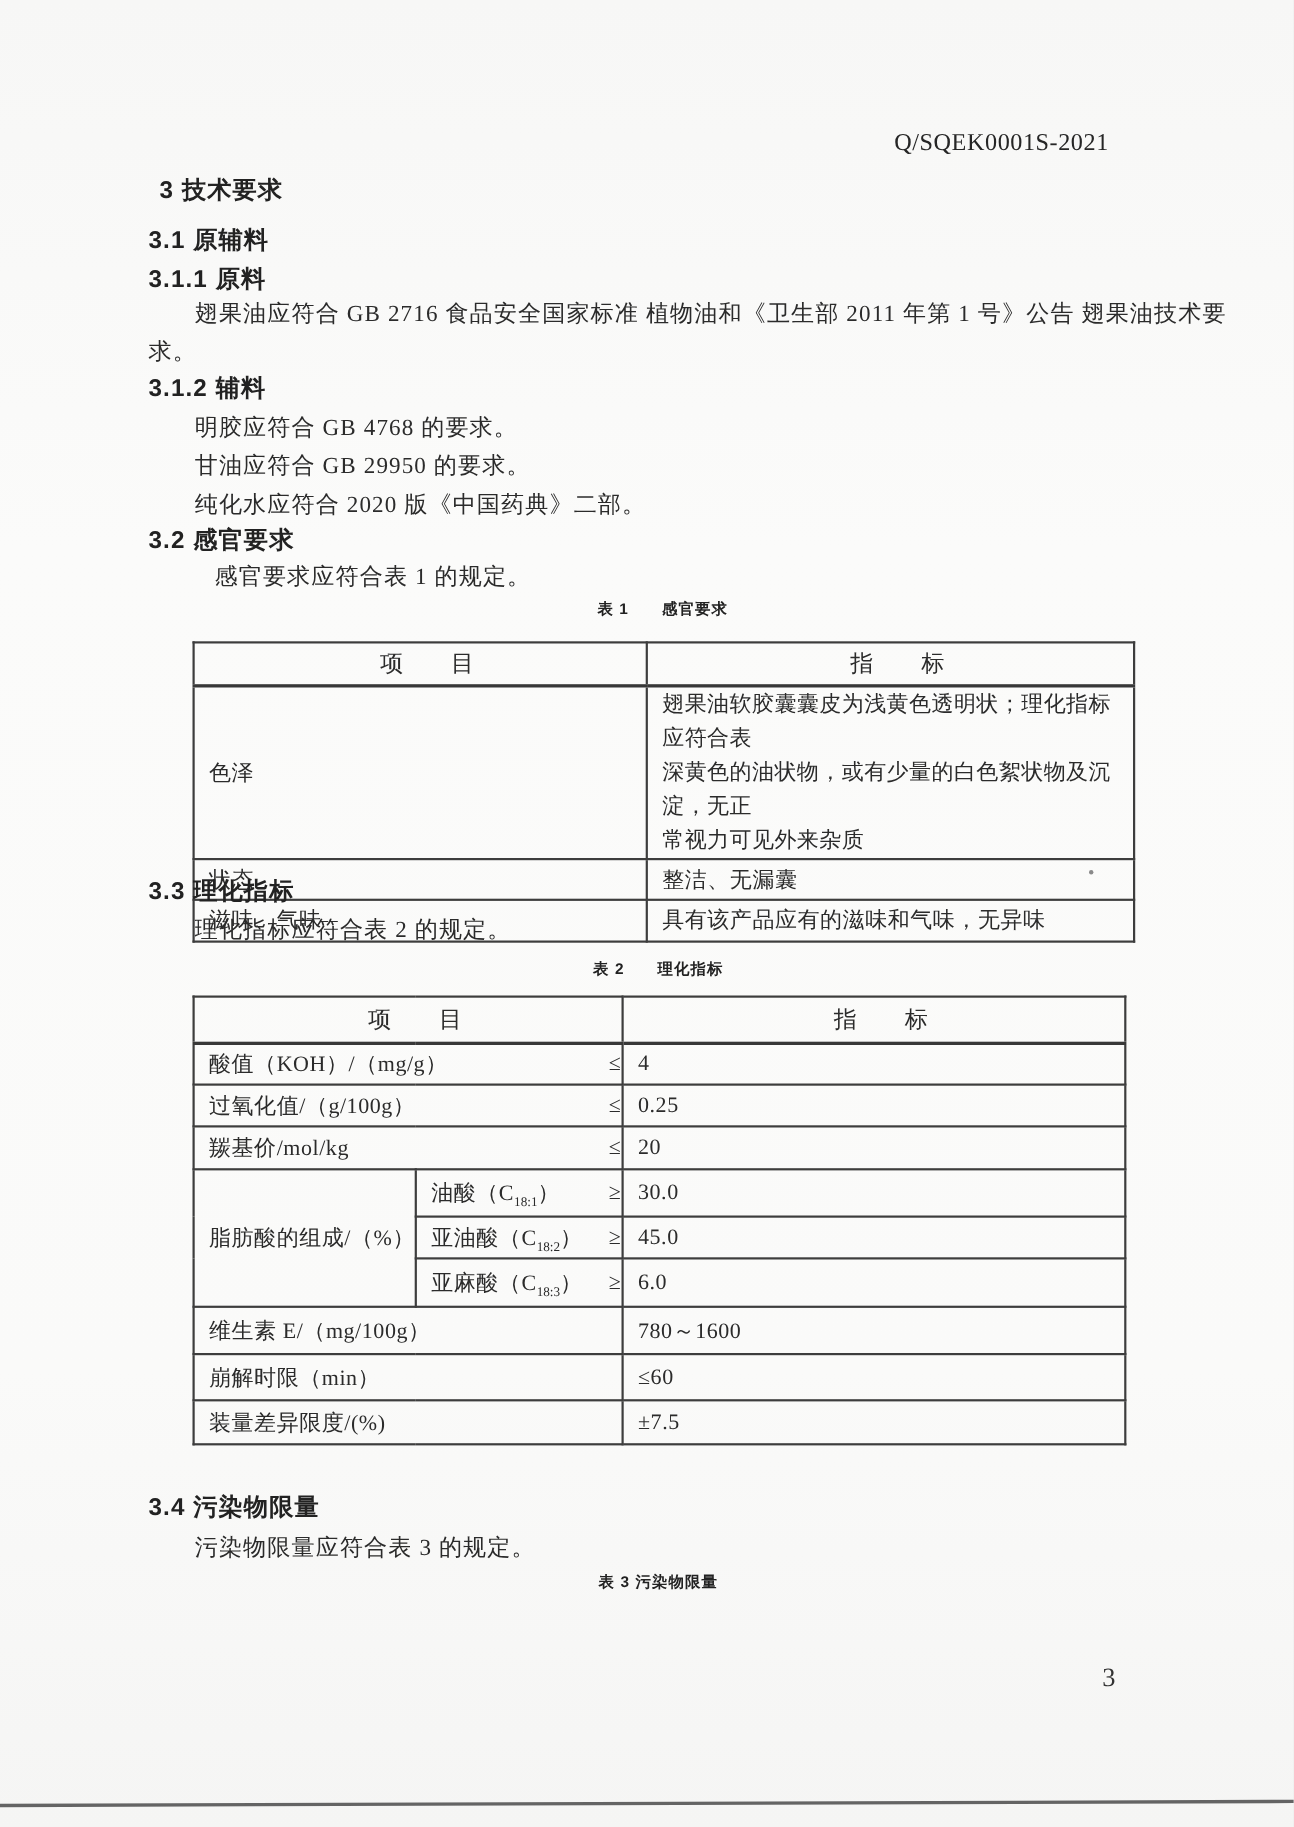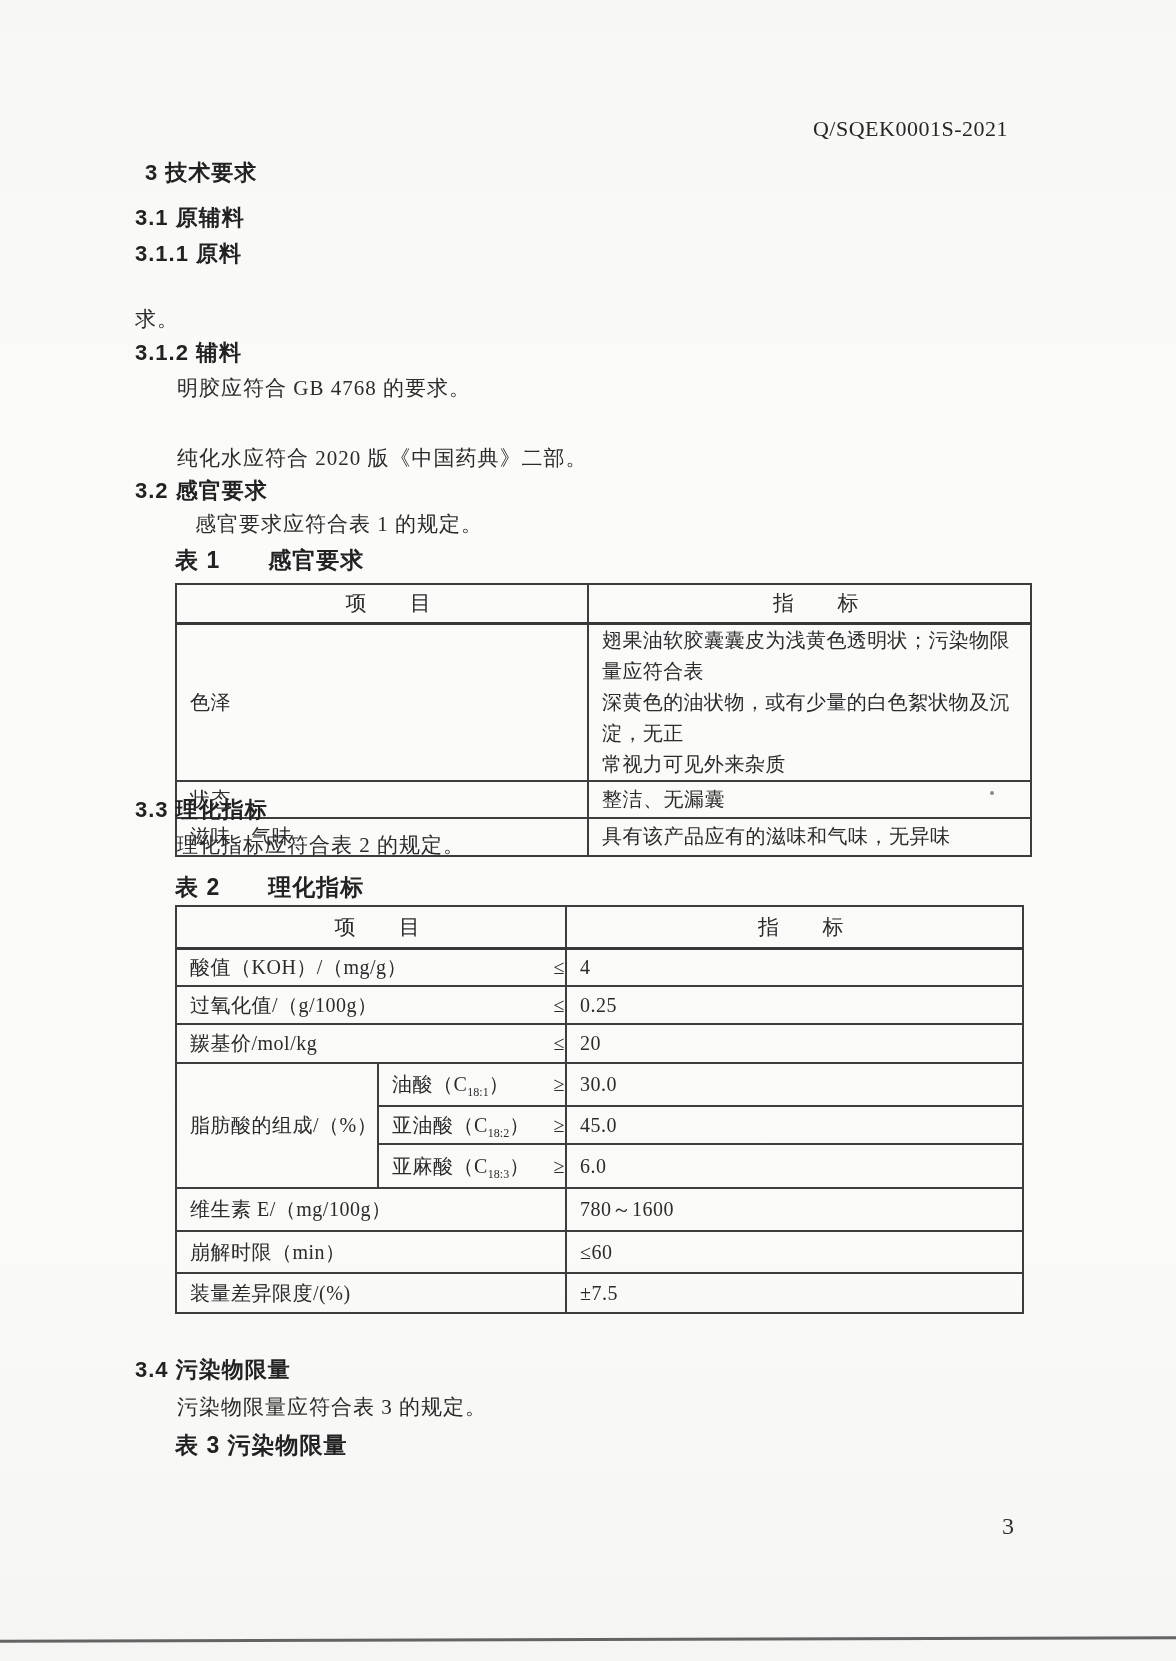--- a/index.html
+++ b/index.html
@@ -19,21 +19,21 @@
     top:116px;left:708px;width:300px;text-align:right;
     font-size:22px;letter-spacing:.5px;color:#262626;
   }
   .h{
     font-family:"Liberation Sans","DejaVu Sans",sans-serif;
     font-weight:bold;font-size:22px;color:#222;letter-spacing:1px;
   }
   .body-t{font-size:21px;color:#2b2b2b;letter-spacing:1px;}
   .tbl-title{
     font-family:"Liberation Sans","DejaVu Sans",sans-serif;
-    font-weight:bold;font-size:23px;color:#222;letter-spacing:1px;
+    font-weight:bold;font-size:14px;color:#222;text-align:center;letter-spacing:1px;
   }
   table.doc{
     border-collapse:collapse;table-layout:fixed;
     font-size:20px;color:#2b2b2b;
   }
   table.doc td,table.doc th{
     border:2px solid #3d3d3d;
     font-weight:normal;vertical-align:middle;
     padding:0 0 0 13px;text-align:left;letter-spacing:.5px;
     overflow:hidden;
@@ -58,24 +58,26 @@
 <body>
 
 <div id="page">
 
   <div class="abs docnum">Q/SQEK0001S-2021</div>
 
   <div class="abs h" style="top:158px;left:145px;">3 技术要求</div>
   <div class="abs h" style="top:203px;left:135px;">3.1 原辅料</div>
   <div class="abs h" style="top:239px;left:135px;">3.1.1 原料</div>
 
+  <div class="abs body-t" style="top:271px;left:177px;">翅果油应符合 GB 2716 食品安全国家标准  植物油和《卫生部 2011 年第 1 号》公告  翅果油技术要</div>
   <div class="abs body-t" style="top:305px;left:135px;">求。</div>
 
   <div class="abs h" style="top:338px;left:135px;">3.1.2 辅料</div>
   <div class="abs body-t" style="top:374px;left:177px;">明胶应符合 GB  4768  的要求。</div>
+  <div class="abs body-t" style="top:409px;left:177px;">甘油应符合 GB  29950  的要求。</div>
   <div class="abs body-t" style="top:444px;left:177px;">纯化水应符合 2020 版《中国药典》二部。</div>
 
   <div class="abs h" style="top:476px;left:135px;">3.2 感官要求</div>
   <div class="abs body-t" style="top:510px;left:195px;">感官要求应符合表 1 的规定。</div>
 
   <div class="abs tbl-title" style="top:545px;left:175px;width:855px;">表 1　　感官要求</div>
 
   <table class="doc abs" style="top:583px;left:175px;width:855px;">
     <colgroup>
         <col style="width:412px;">
@@ -83,21 +85,21 @@
       </colgroup>
     <tbody>
         <tr class="hdr" style="height:39px;">
       <th>项　　目</th>
       <th>指　　标</th>
     </tr>
     <tr style="height:93px;">
       <td>色泽</td>
       <td style="white-space:normal;">
         <div class="idx-lines">
-          <div>翅果油软胶囊囊皮为浅黄色透明状；污染物限量应符合表</div>
+          <div>翅果油软胶囊囊皮为浅黄色透明状；理化指标应符合表</div>
           <div>深黄色的油状物，或有少量的白色絮状物及沉淀，无正</div>
           <div>常视力可见外来杂质</div>
         </div>
       </td>
     </tr>
     <tr style="height:37px;">
       <td>状态</td>
       <td>整洁、无漏囊</td>
     </tr>
     <tr style="height:38px;">

